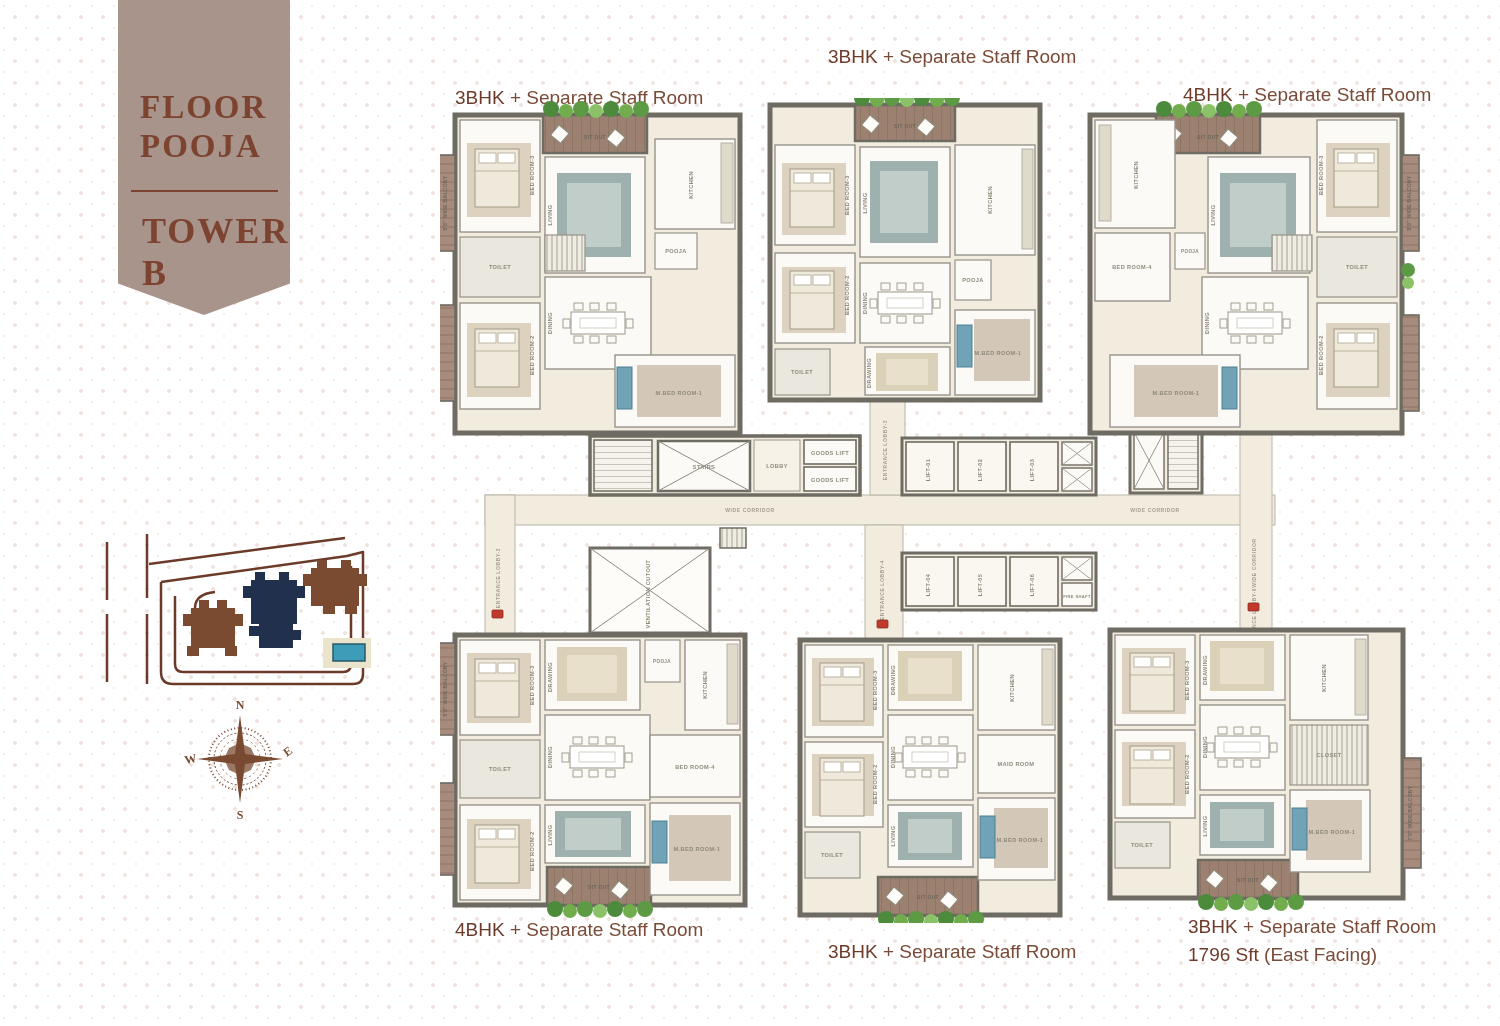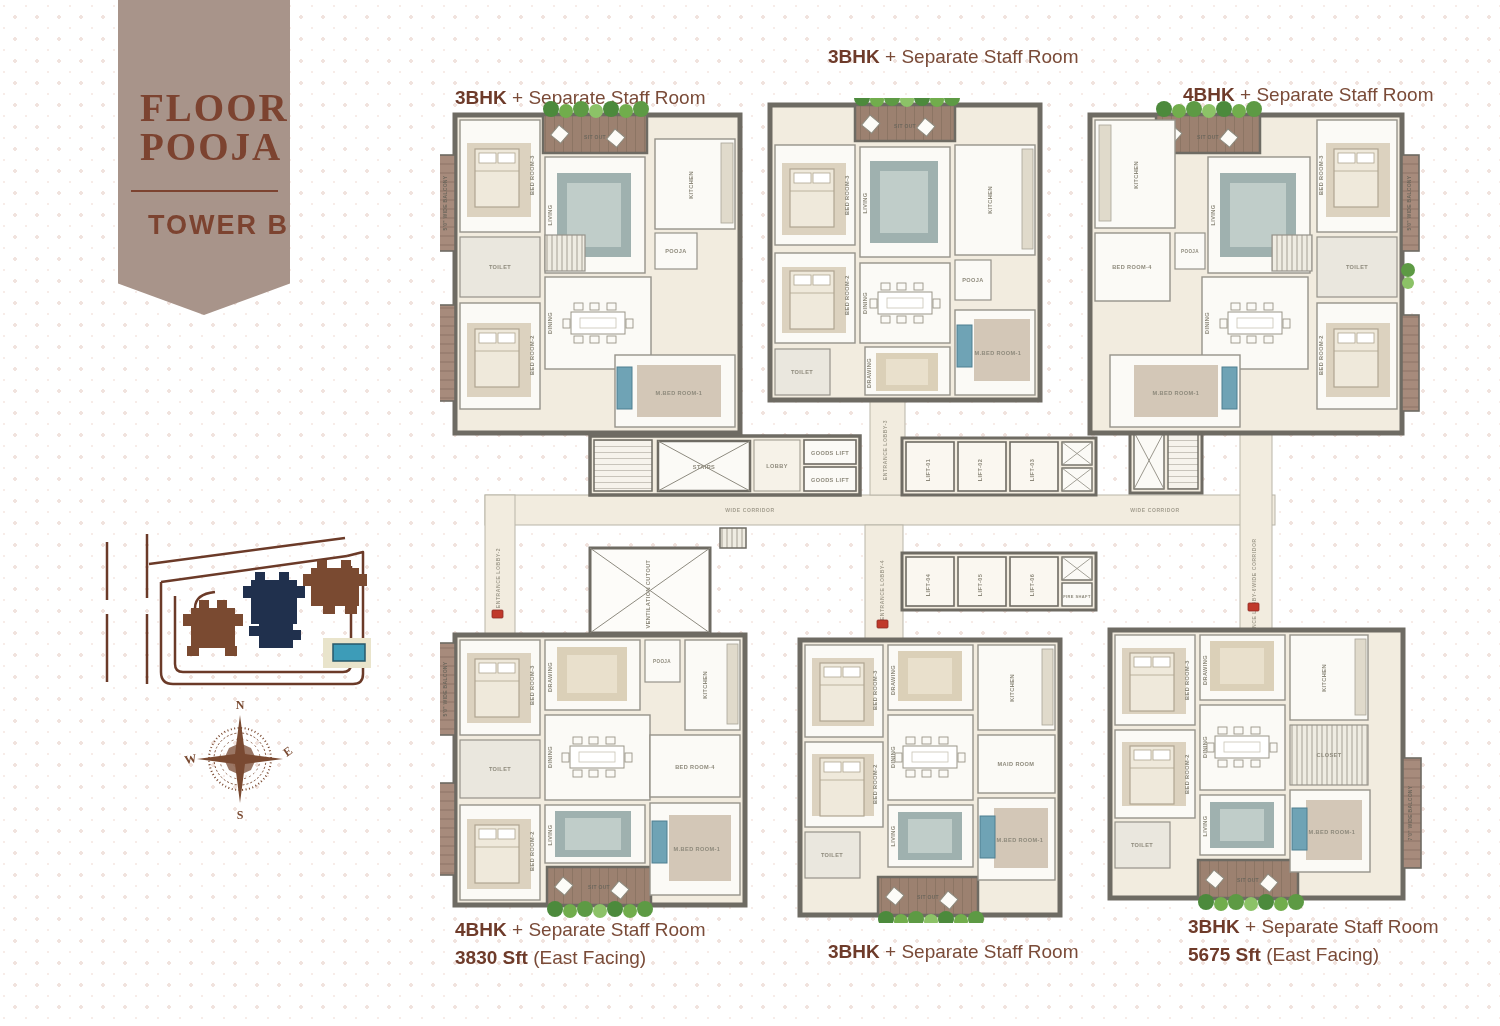--- a/index.html
+++ b/index.html
@@ -16,31 +16,31 @@
   
   .banner{
     position:absolute;left:118px;top:0;width:172px;height:315px;
     background:#a8948a;
     clip-path:polygon(0 0,100% 0,100% 90%,50% 100%,0 90%);
     color:#7c4330;
   }
   .banner-title{
     margin:88px 0 0 22px;
     font-family:"Liberation Serif",serif;font-weight:700;
-    font-size:39px;line-height:39px;letter-spacing:2px;
+    font-size:33px;line-height:39px;letter-spacing:2px;
   }
   .banner-rule{height:0;border-top:2px solid #7c4330;margin:24px 12px 0 13px;}
   .banner-tower{
-    margin:18px 0 0 30px;
-    font-family:Liberation Sans, sans-serif;font-weight:700;
-    font-size:27px;letter-spacing:2px;
+    margin:18px 0 0 24px;
+    font-family:Liberation Serif, serif;font-weight:700;
+    font-size:36px;letter-spacing:2px;
   }
   
   .unit-label{position:absolute;color:#7a4b38;font-size:19px;line-height:28px;white-space:nowrap;}
-  .unit-label .b{font-weight:700;color:#6e3b2a;}
+  .unit-label .b{font-weight:400;color:#6e3b2a;}
   
   .t{font:700 5.6px "Liberation Sans",sans-serif;fill:#8e8a7c;letter-spacing:.4px;text-anchor:middle;}
   .tc{font:700 5px "Liberation Sans",sans-serif;fill:#a39e8f;letter-spacing:.6px;text-anchor:middle;}
   .tw{font:700 5px "Liberation Sans",sans-serif;fill:#6d675c;letter-spacing:.3px;text-anchor:middle;}
   .compass-letter{font:700 12px "Liberation Serif",serif;fill:#7a4a31;text-anchor:middle;}
 </style>
 </head>
 <body>
 
 <div class="page">
@@ -60,28 +60,27 @@
   </div>
   <div class="unit-label" style="left:828px;top:43px">
     <div><span class="b">3BHK</span> <span>+ Separate Staff Room</span></div>
   </div>
   <div class="unit-label" style="left:1183px;top:81px">
     <div><span class="b">4BHK</span> <span>+ Separate Staff Room</span></div>
     <div><span class="b">3830 Sft</span> <span>(West Facing)</span></div>
   </div>
   <div class="unit-label" style="left:455px;top:916px">
     <div><span class="b">4BHK</span> <span>+ Separate Staff Room</span></div>
-    <div><span class="b">3830 Sft</span> <span>(East Facing)</span></div>
   </div>
   <div class="unit-label" style="left:828px;top:938px">
     <div><span class="b">3BHK</span> <span>+ Separate Staff Room</span></div>
   </div>
   <div class="unit-label" style="left:1188px;top:913px">
     <div><span class="b">3BHK</span> <span>+ Separate Staff Room</span></div>
-    <div><span class="b">5675 Sft</span> <span>(East Facing)</span></div>
+    <div><span class="b">1796 Sft</span> <span>(East Facing)</span></div>
   </div>
 
   <svg style="position:absolute;left:95px;top:522px" width="310" height="185" viewBox="0 0 310 185">
     <g stroke="#6b3a28" stroke-width="2.5" fill="none">
       <line x1="12" y1="20" x2="12" y2="78"></line>
         <line x1="12" y1="92" x2="12" y2="160"></line>
       <line x1="52" y1="12" x2="52" y2="76"></line>
         <line x1="52" y1="92" x2="52" y2="162"></line>
       <line x1="54" y1="42" x2="250" y2="16"></line>
       <line x1="66" y1="60" x2="252" y2="34"></line>

